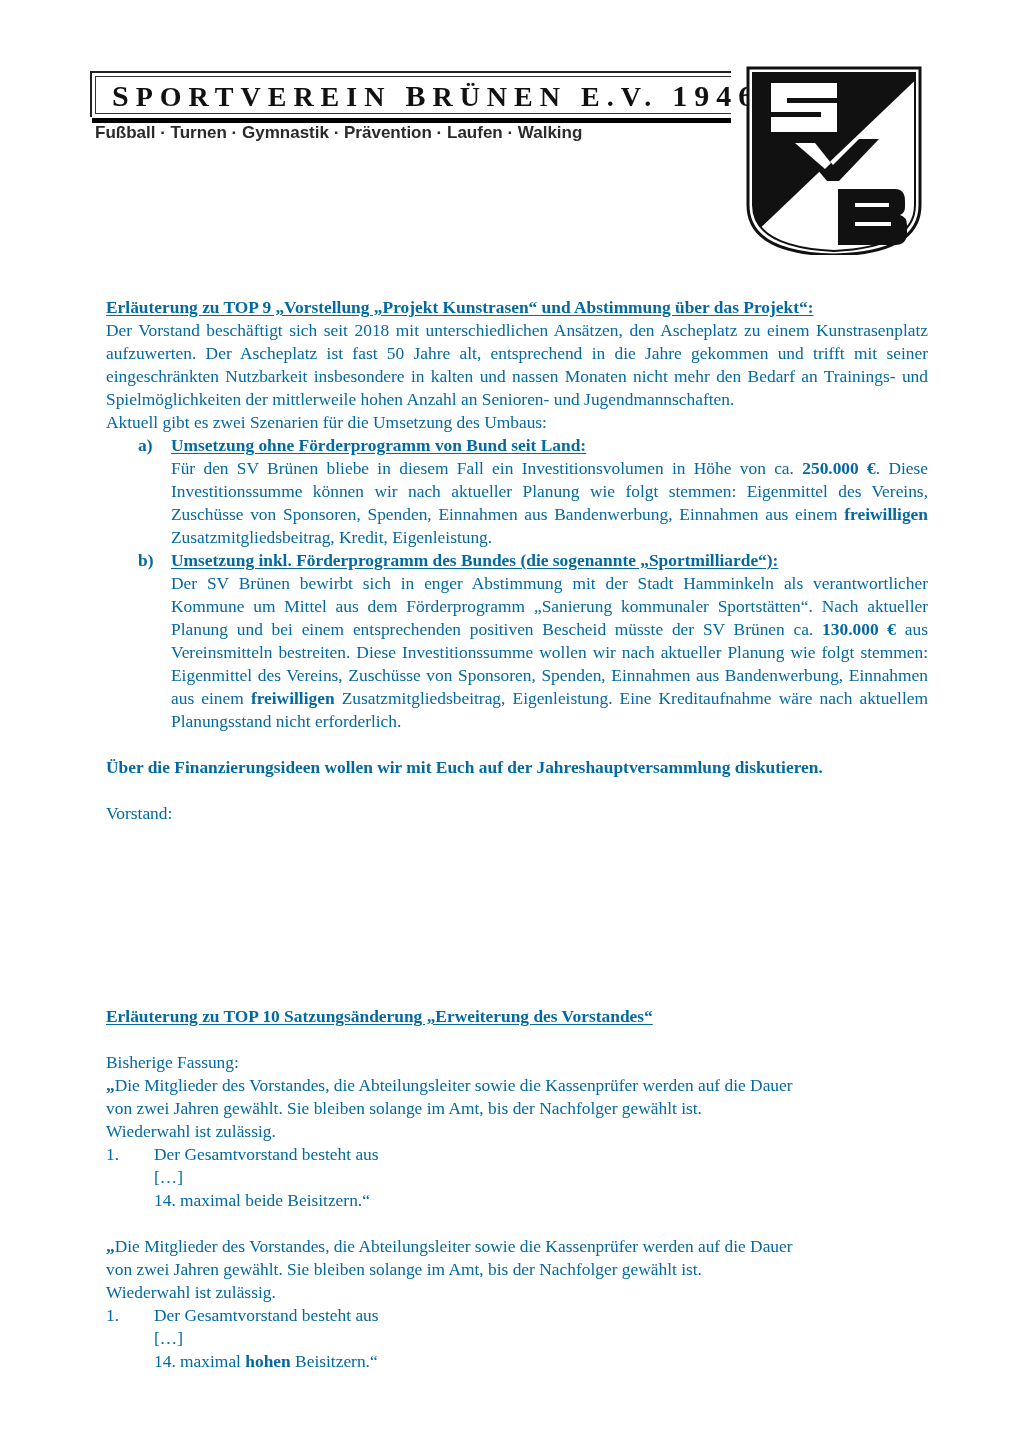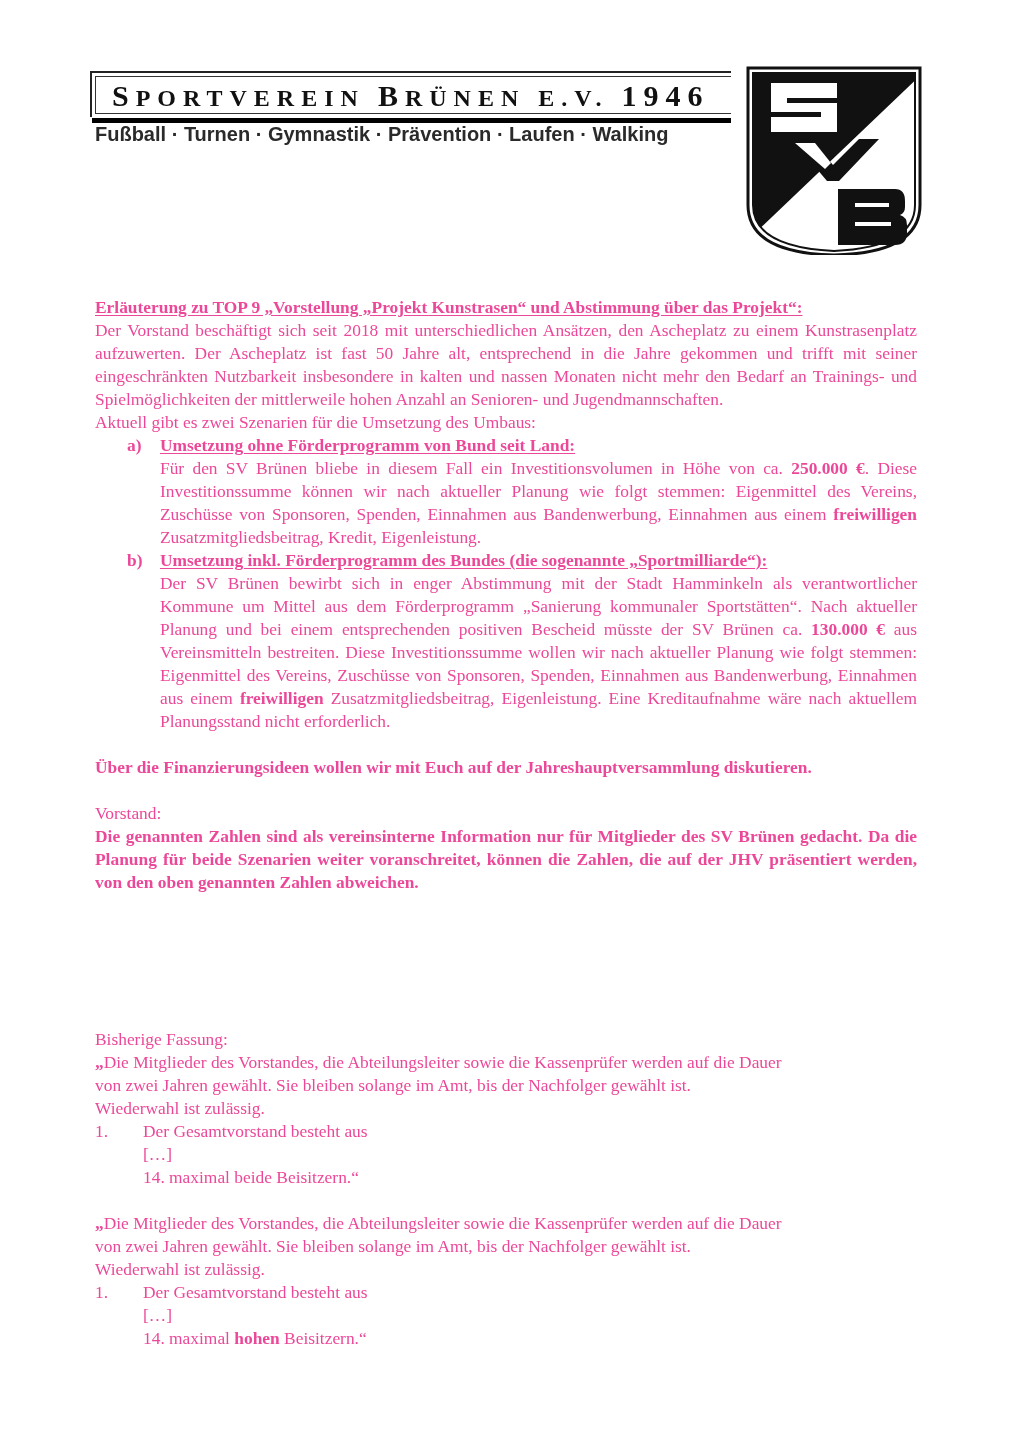--- a/index.html
+++ b/index.html
@@ -4,28 +4,28 @@
   <style>
     html, body { margin: 0; padding: 0; background: #ffffff; }
     body { width: 1035px; height: 1449px; position: relative; overflow: hidden; color: #111; }
 
     
     .banner { position: absolute; left: 90px; top: 71px; width: 641px; height: 50px; }
     .banner .outer { position: absolute; left: 0; top: 0; width: 641px; height: 46px; border-top: 2px solid #222; border-left: 2px solid #222; box-sizing: border-box; }
     .banner .inner { position: absolute; left: 5px; top: 5px; width: 636px; height: 38px; border-top: 1px solid #333; border-left: 1px solid #333; border-bottom: 1px solid #333; box-sizing: border-box; }
     .banner .thickline { position: absolute; left: 2px; top: 47px; width: 639px; height: 5px; background: #000; }
     .banner .title { position: absolute; left: 22px; top: 6px; font-family: "Liberation Serif", "DejaVu Serif", serif; font-weight: bold; font-size: 30px; letter-spacing: 7px; color: #111; white-space: nowrap; line-height: 38px; }
-    .banner .title .sc { font-size: 24px; }
-    .tagline { position: absolute; left: 95px; top: 123px; font-family: "Liberation Sans", "DejaVu Sans", sans-serif; font-weight: bold; font-size: 20px; color: #2a2a2a; white-space: nowrap; }
+    .banner .title .sc { font-size: 28px; }
+    .tagline { position: absolute; left: 95px; top: 123px; font-family: "Liberation Sans", "DejaVu Sans", sans-serif; font-weight: bold; font-size: 17px; color: #2a2a2a; white-space: nowrap; }
 
     
     .logo { position: absolute; left: 745px; top: 65px; width: 178px; height: 190px; }
 
     
-    .doc { position: absolute; left: 95px; width: 822px; font-family: "Liberation Serif", "DejaVu Serif", serif; font-size: 17.4px; line-height: 23px; color: #ec4899; }
+    .doc { position: absolute; left: 106px; width: 822px; font-family: "Liberation Serif", "DejaVu Serif", serif; font-size: 17.4px; line-height: 23px; color: #0369a1; }
     .doc p { margin: 0; }
     .just { text-align: justify; text-align-last: left; }
     .b { font-weight: bold; }
     .u { text-underline-offset: 2px; }
     .hd { font-weight: bold; text-decoration: underline; text-underline-offset: 2px; }
     .item { position: relative; padding-left: 65px; }
     .item .mark { position: absolute; left: 32px; top: 0; font-weight: bold; }
     .blank { height: 23px; }
     .num-row { position: relative; padding-left: 48px; }
     .num-row .num { position: absolute; left: 0; top: 0; }
@@ -81,24 +81,24 @@
   <div class="item">
     <span class="mark">b)</span>
     <p class="hd">Umsetzung inkl. Förderprogramm des Bundes (die sogenannte „Sportmilliarde“):</p>
     <p class="just"><span>Der SV Brünen bewirbt sich in enger Abstimmung mit der Stadt Hamminkeln als verantwortlicher Kommune um Mittel aus dem Förderprogramm „Sanierung kommunaler Sportstätten“. Nach aktueller Planung und bei einem entsprechenden positiven Bescheid müsste der SV Brünen ca. </span><span class="b">130.000 €</span><span> aus Vereinsmitteln bestreiten. Diese Investitionssumme wollen wir nach aktueller Planung wie folgt stemmen: Eigenmittel des Vereins, Zuschüsse von Sponsoren, Spenden, Einnahmen aus Bandenwerbung, Einnahmen aus einem </span><span class="b u">freiwilligen</span><span> Zusatzmitgliedsbeitrag, Eigenleistung. Eine Kreditaufnahme wäre nach aktuellem Planungsstand nicht erforderlich.</span></p>
   </div>
 
   <div class="blank"></div>
   <p class="b">Über die Finanzierungsideen wollen wir mit Euch auf der Jahreshauptversammlung diskutieren.</p>
   <div class="blank"></div>
   <p class="u">Vorstand:</p>
-  <p class="b just">Die genannten Zahlen sind als vereinsinterne Information nur für Mitglieder des SV Brünen gedacht. Da die Planung für beide Szenarien weiter voranschreitet, können die Zahlen, die auf der JHV präsentiert werden, von den oben genannten Zahlen abweichen.</p>
 </div>
 
 <div class="doc" style="top: 1005px;">
+  <p class="hd">Erläuterung zu TOP 10 Satzungsänderung „Erweiterung des Vorstandes“</p>
   <div class="blank"></div>
 
   <p class="u">Bisherige Fassung:</p>
   <p><span class="b">„</span><span>Die Mitglieder des Vorstandes, die Abteilungsleiter sowie die Kassenprüfer werden auf die Dauer</span></p>
   <p>von zwei Jahren gewählt. Sie bleiben solange im Amt, bis der Nachfolger gewählt ist.</p>
   <p>Wiederwahl ist zulässig.</p>
   <div class="num-row">
     <span class="num">1.</span>
     <span>Der Gesamtvorstand besteht aus</span>
   </div>

